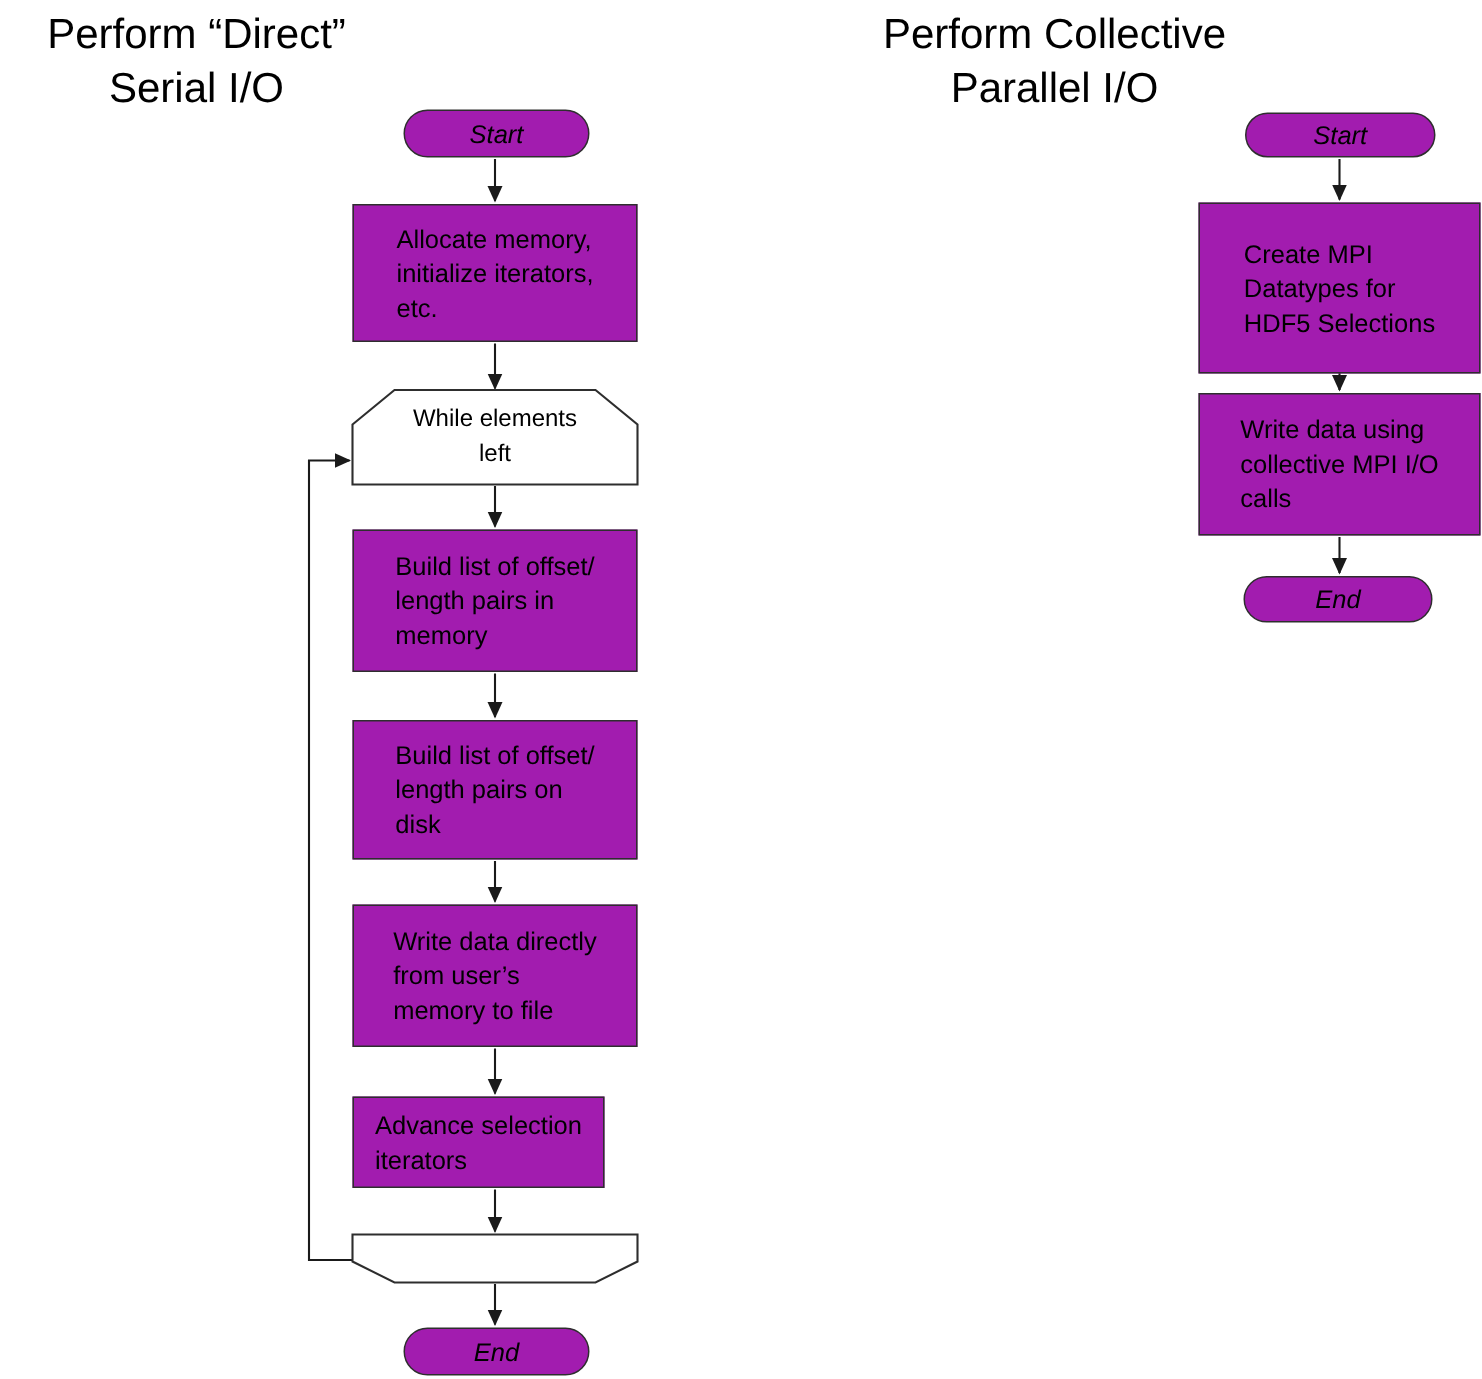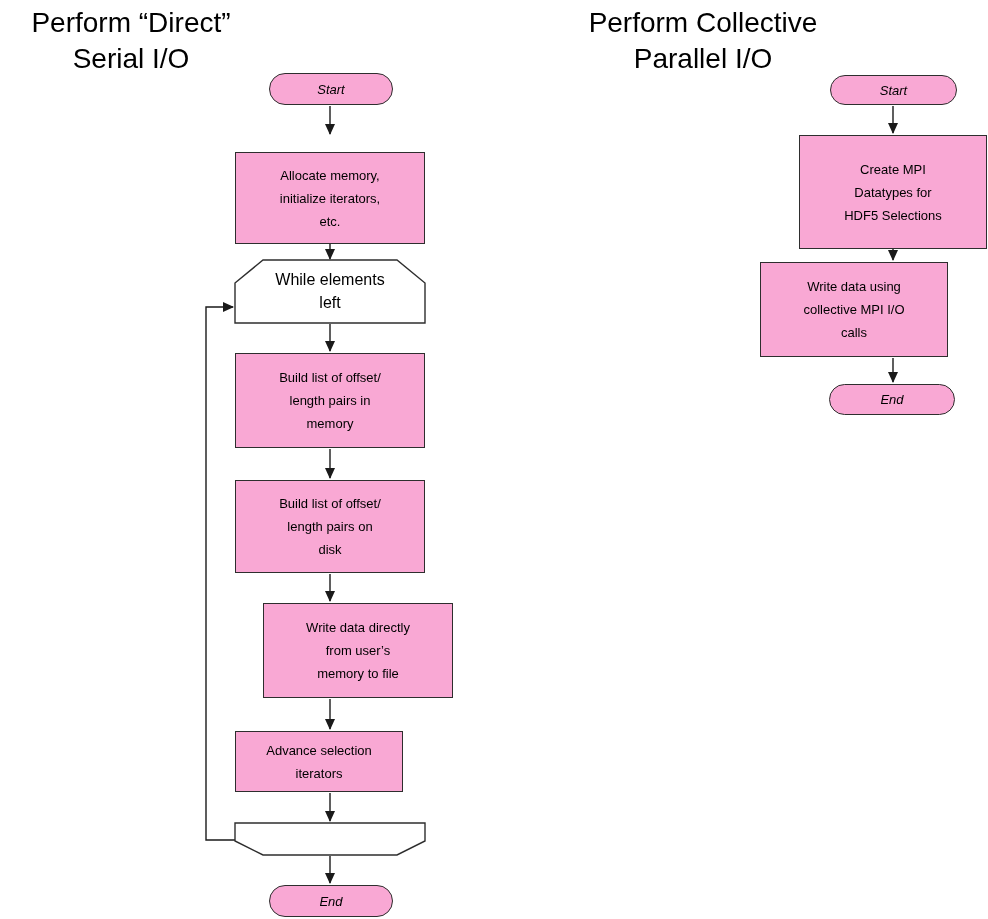--- a/index.html
+++ b/index.html
@@ -34,27 +34,27 @@
     color: #000000;
     padding-left: 20px;
   }
   #left-title  { left: 0px;   top: 5px;  width: 222px; }
   #right-title { left: 545px; top: 5px;  width: 276px; }
 
   .shape {
     position: absolute;
     z-index: 2;
     box-sizing: border-box;
-    background: #f9a8d4;
+    background: #a21caf;
     border: 1.4px solid #2e2e2e;
     display: flex;
     align-items: center;
     justify-content: center;
-    text-align: center;
-    font-size: 13px;
+    text-align: left;
+    font-size: 17px;
     line-height: 23px;
     white-space: pre-line;
   }
   .stadium {
     border-radius: 17px;
     font-style: italic;
   }
   .loop-label {
     position: absolute;
     z-index: 2;
@@ -63,32 +63,32 @@
     justify-content: center;
     text-align: center;
     font-size: 16px;
     line-height: 23px;
     white-space: pre-line;
     background: transparent;
   }
 
   
   #l-start   { left: 269px; top: 73px;  width: 124px; height: 32px; }
-  #l-box1    { left: 235px; top: 136px; width: 190px; height: 92px; margin-top: 16px; }
+  #l-box1    { left: 235px; top: 136px; width: 190px; height: 92px; }
   #l-while-t { left: 235px; top: 261px; width: 190px; height: 60px; }
   #l-box2    { left: 235px; top: 353px; width: 190px; height: 95px; }
   #l-box3    { left: 235px; top: 480px; width: 190px; height: 93px; }
-  #l-box4    { left: 235px; top: 603px; width: 190px; height: 95px; margin-left: 28px; }
+  #l-box4    { left: 235px; top: 603px; width: 190px; height: 95px; }
   #l-box5    { left: 235px; top: 731px; width: 168px; height: 61px; }
   #l-end     { left: 269px; top: 885px; width: 124px; height: 32px; }
 
   
   #r-start   { left: 830px; top: 75px;  width: 127px; height: 30px; }
   #r-box1    { left: 799px; top: 135px; width: 188px; height: 114px; }
-  #r-box2    { left: 760px; top: 262px; width: 188px; height: 95px; }
+  #r-box2    { left: 799px; top: 262px; width: 188px; height: 95px; }
   #r-end     { left: 829px; top: 384px; width: 126px; height: 31px; }
 </style>
 </head>
 <body>
 
 <div class="canvas">
 
   <svg class="connector-layer" viewBox="0 0 988 919" xmlns="http://www.w3.org/2000/svg">
     <defs>
       <marker id="arrow" markerUnits="userSpaceOnUse" markerWidth="12" markerHeight="12" refX="10" refY="5" orient="auto">

